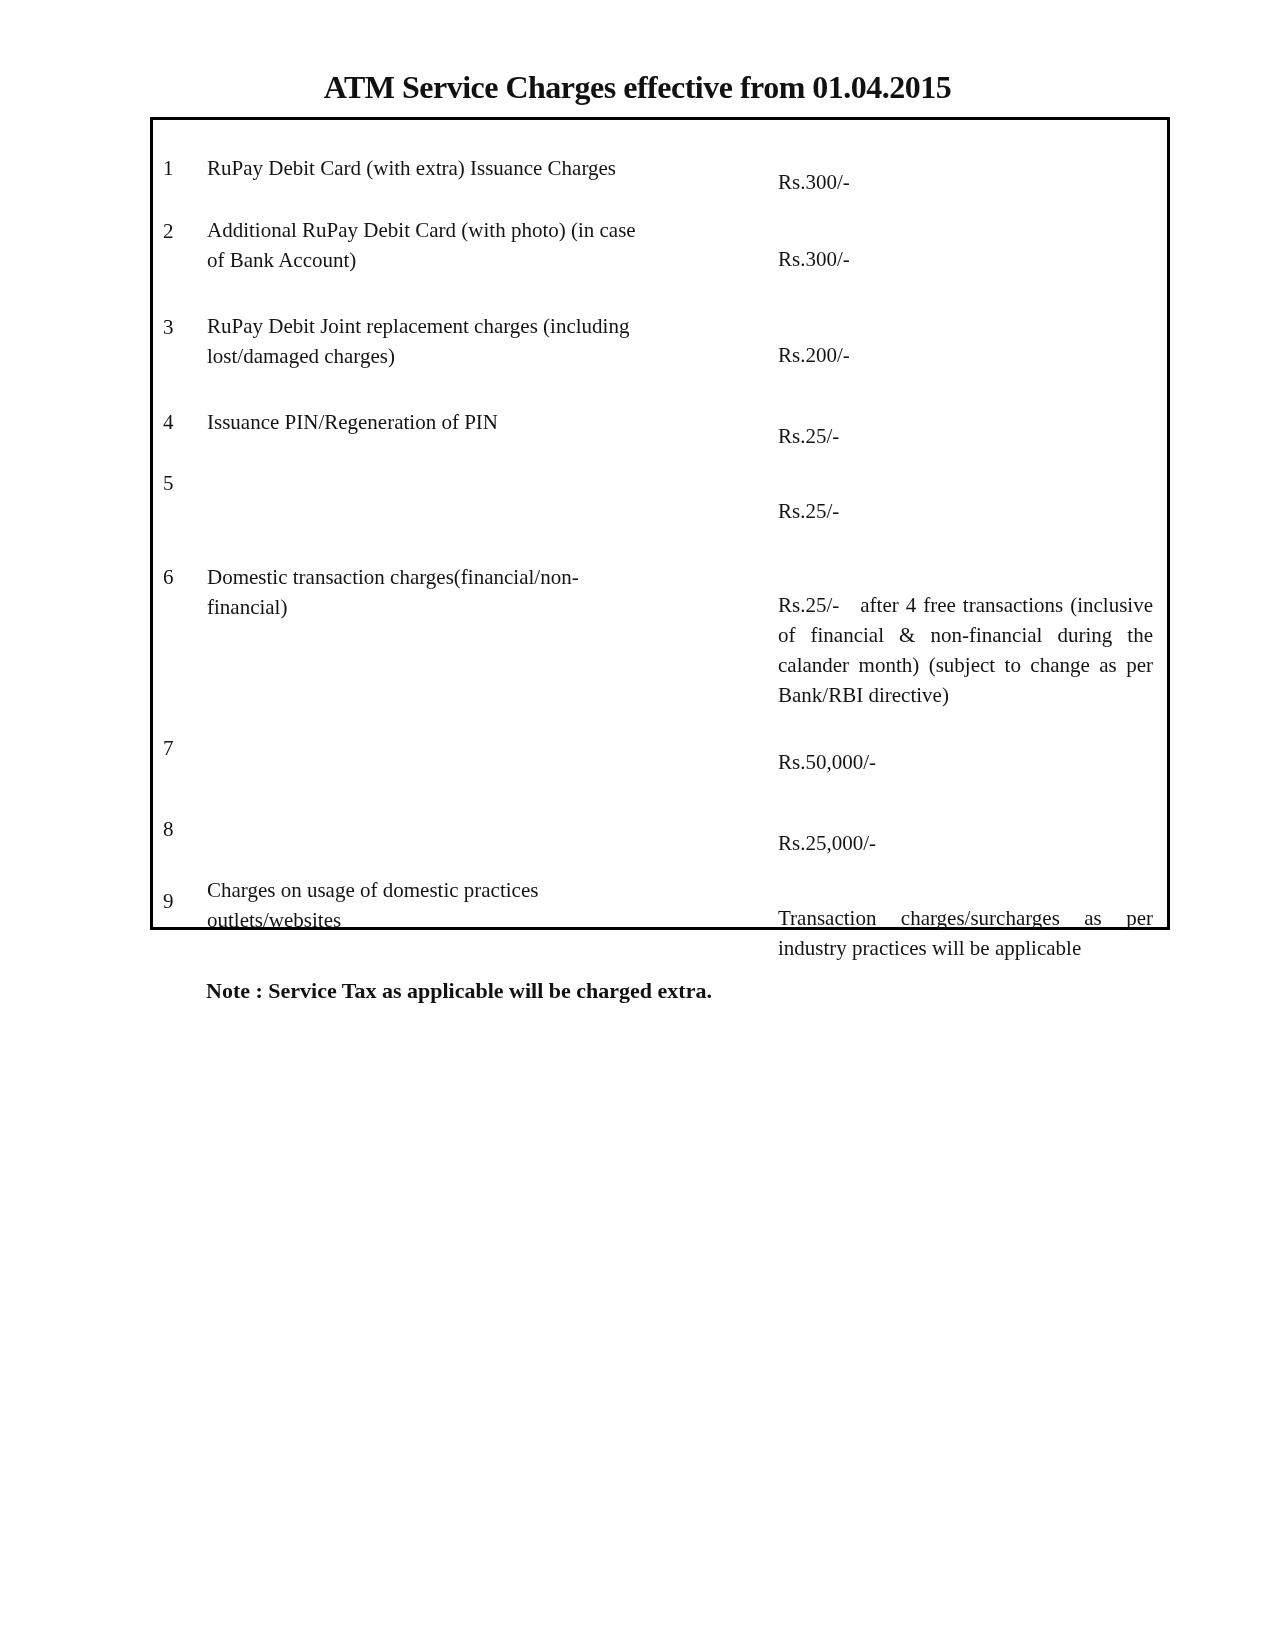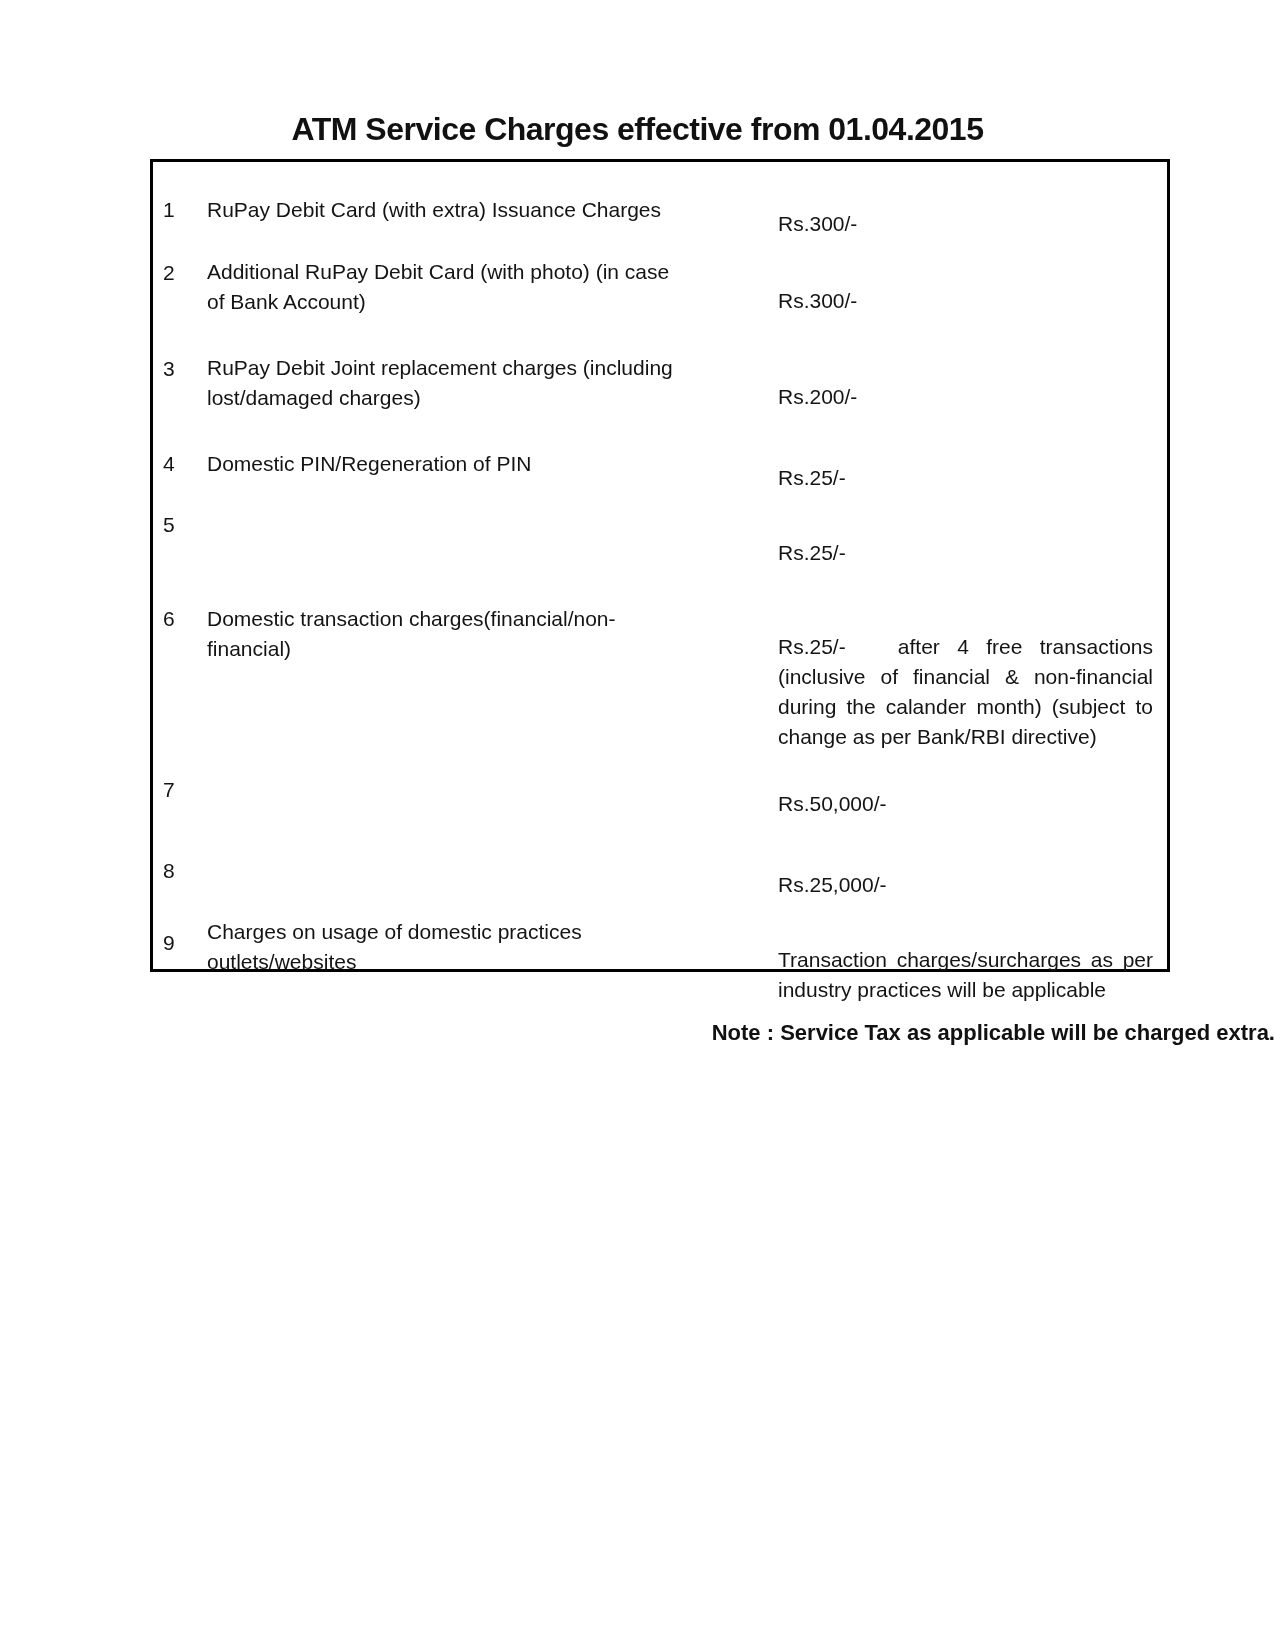--- a/index.html
+++ b/index.html
@@ -4,21 +4,21 @@
 <style>
   * { margin:0; padding:0; box-sizing:border-box; }
   html,body { background:#ffffff; }
   body {
     width:1275px; height:1650px;
     font-family:"Liberation Sans", sans-serif;
     color:#141414;
     position:relative;
     overflow:hidden;
   }
-  .page { padding-top:109px; }
+  .page { padding-top:67px;font-family:Liberation Serif, serif; }
   .doc-title {
     width:1275px;
     text-align:center;
     font-size:32px;
     font-weight:bold;
     line-height:40px;
     letter-spacing:-0.5px;
     color:#111111;
   }
   .charges-table {
@@ -49,21 +49,20 @@
   .r7 { height:85px;  padding-top:6px; }
   .r8 { height:70px;  padding-top:14px; }
   .r9 { height:70px;  align-items:flex-start; padding-top:18px; }
   .r9 .num { align-self:center; }
   .r9 .val { align-self:flex-start; }
   .note {
     margin:48px 0 0 206px;
     font-size:22px;
     font-weight:bold;
     color:#111111;
-    text-align:right;
   }
 </style>
 </head>
 <body>
 
 <div class="page">
 
   <div class="doc-title">ATM Service Charges effective from 01.04.2015</div>
 
   <div class="charges-table">
@@ -83,21 +82,21 @@
 
     <div class="row r3">
       <div class="num up">3</div>
       <div class="desc">RuPay Debit Joint replacement charges (including
 lost/damaged charges)</div>
       <div class="val">Rs.200/-</div>
     </div>
 
     <div class="row r4">
       <div class="num">4</div>
-      <div class="desc">Domestic PIN/Regeneration of PIN</div>
+      <div class="desc">Issuance PIN/Regeneration of PIN</div>
       <div class="val">Rs.25/-</div>
     </div>
 
     <div class="row r5">
       <div class="num up">5</div>
       <div class="val">Rs.25/-</div>
     </div>
 
     <div class="row r6">
       <div class="num">6</div>

